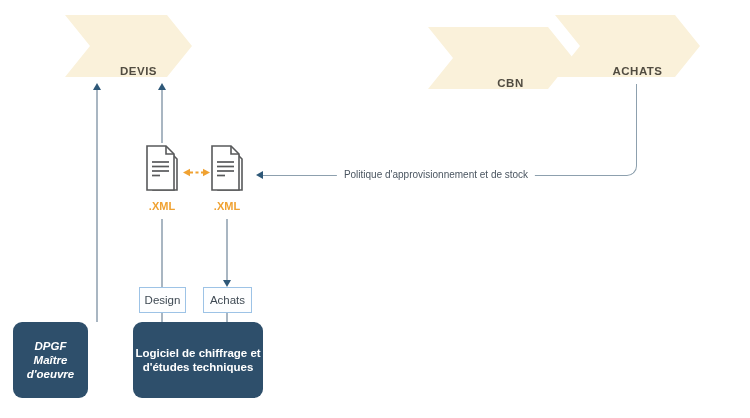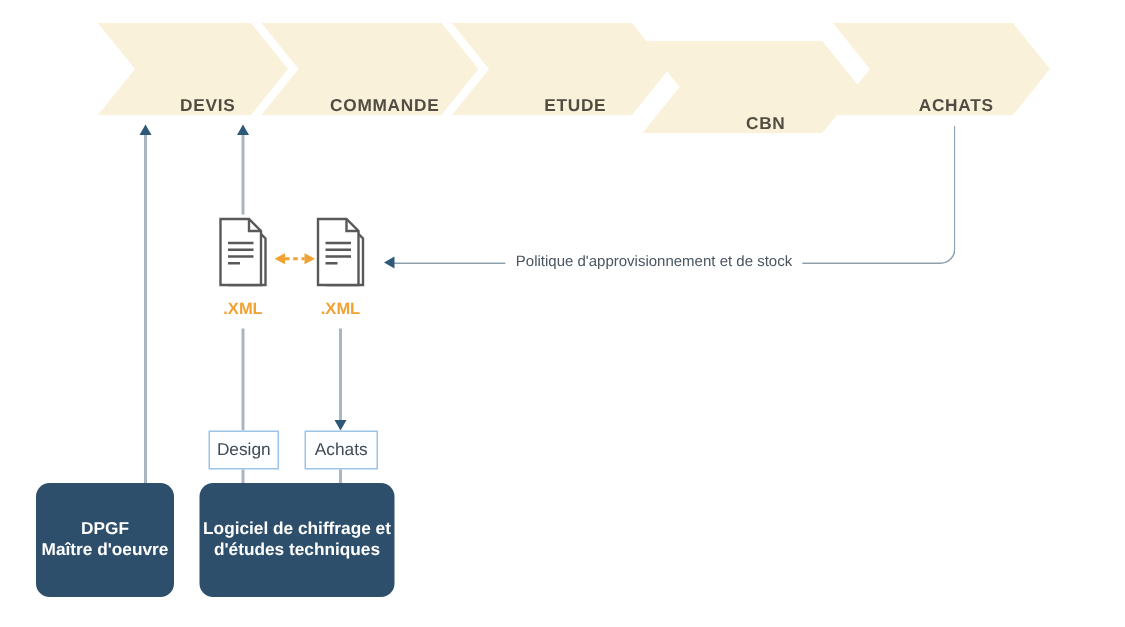--- a/index.html
+++ b/index.html
@@ -52,26 +52,20 @@
   }
 </style>
 </head>
 <body>
 
 <div class="canvas">
 
   <div class="chevron" style="left:65px;width:127px;">
       <span>DEVIS</span>
     </div>
-  <div class="chevron" style="left:174px;width:145px;">
-      <span>COMMANDE</span>
-    </div>
-  <div class="chevron" style="left:301px;width:145px;">
-      <span>ETUDE</span>
-    </div>
   <div class="chevron" style="left:428px;width:145px;margin-top:12px;">
       <span>CBN</span>
     </div>
   <div class="chevron" style="left:555px;width:145px;">
       <span>ACHATS</span>
     </div>
 
   <div class="vline" style="left:96px;top:90px;height:232px;"></div>
   <div class="arrow-up" style="left:93px;top:83px;"></div>
 
@@ -114,21 +108,21 @@
 
   <div class="vline" style="left:226px;top:219px;height:61px;"></div>
   <div class="arrow-down" style="left:223px;top:280px;"></div>
 
   <div class="tag" style="left:139px;top:287px;width:47px;">Design</div>
   <div class="tag" style="left:203px;top:287px;width:49px;">Achats</div>
 
   <div class="vline" style="left:161px;top:313px;height:9px;"></div>
   <div class="vline" style="left:226px;top:313px;height:9px;"></div>
 
-  <div class="sysbox" style="left:24px;width:92px;">
+  <div class="sysbox" style="left:13px;width:75px;font-style:italic;">
     <span>DPGF</span>
     <span>Maître d'oeuvre</span>
   </div>
   <div class="sysbox" style="left:133px;width:130px;">
     <span>Logiciel de chiffrage et</span>
     <span>d'études techniques</span>
   </div>
 
 </div>
 

